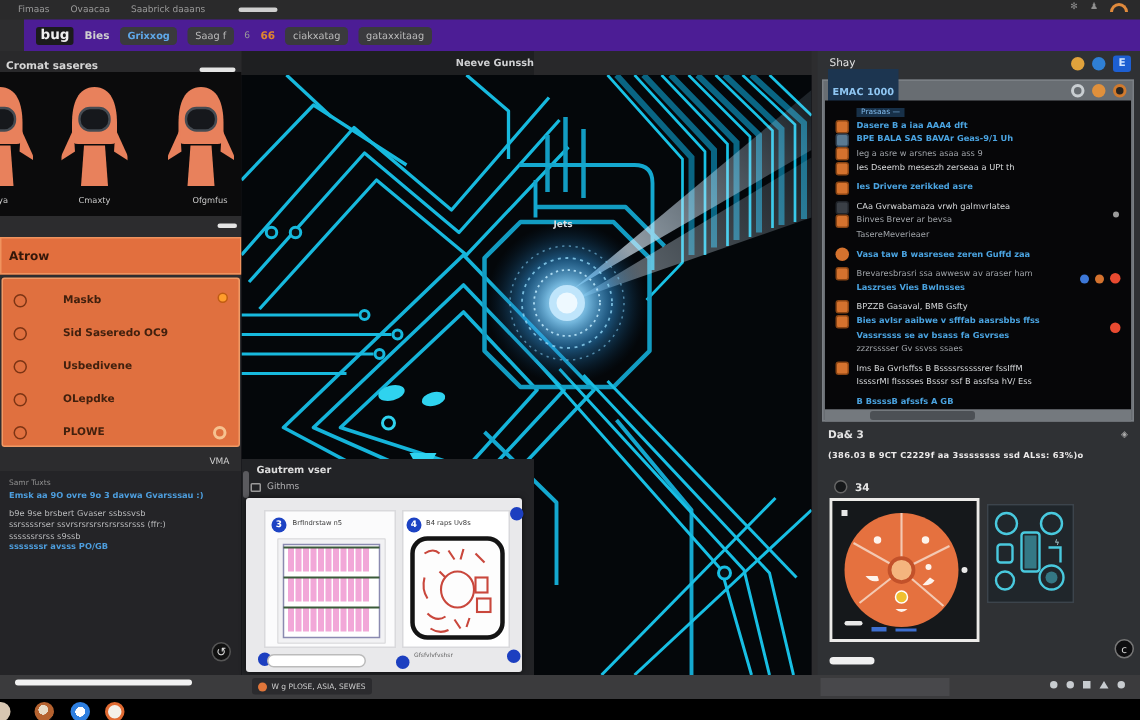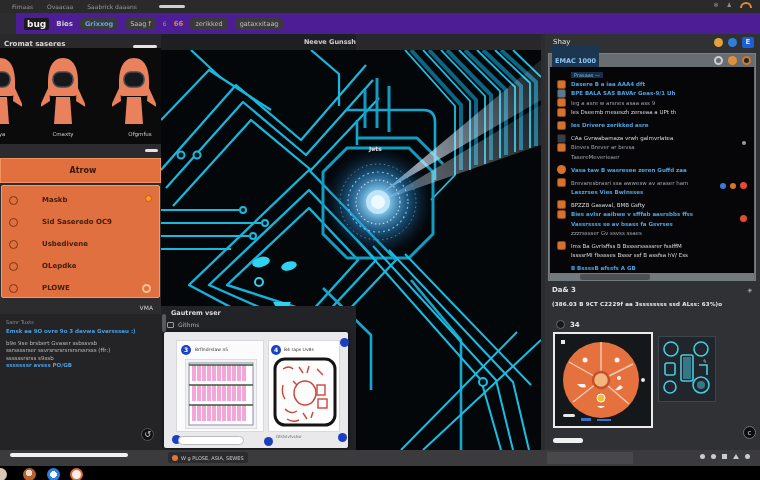--- a/index.html
+++ b/index.html
@@ -22,21 +22,21 @@
   .tb-orange { color:#e0862e; font-weight:bold; font-size:7px; }
   .tb-deg { color:#9a9a9a; font-size:6px; }
 
   .lheader { left:0; top:34px; width:161px; height:14px; background:#29292b; color:#d6d6d6; font-size:7px; font-weight:bold; display:flex; align-items:flex-end; padding-left:4px; }
   .lheader .dash { position:absolute; right:4px; width:24px; height:3px; background:#e4e4e4; border-radius:2px; }
   .mascotpanel { left:0; top:48px; width:161px; height:96px; background:#0b0b0c; overflow:hidden; }
   .mascot { position:absolute; top:8px; }
   .mascot-label { position:absolute; top:83px; font-size:5.5px; color:#c9c9c9; text-align:center; width:60px; }
   .strip1 { left:0; top:144px; width:161px; height:14px; background:#2c2c2e; }
   .strip1 .dash { position:absolute; right:3px; top:5px; width:13px; height:3px; background:#e4e4e4; border-radius:2px; }
-  .oheader { left:0; top:158px; width:161px; height:25px; background:#e26f3e; border:1px solid #f0935e; color:#33170a; font-size:8px; font-weight:bold; display:flex; align-items:center; padding-left:5px;justify-content:center; }
+  .oheader { left:0; top:158px; width:161px; height:25px; background:#e26f3e; border:1px solid #f0935e; color:#33170a; font-size:8px; font-weight:bold; display:flex; align-items:center; padding-left:5px; }
   .olist { left:1px; top:185px; width:159px; height:113px; background:#e0703f; border:1px solid #f09a66; border-radius:2px; padding-top:3px; }
   .oitem { display:flex; align-items:center; gap:24px; height:22px; padding-left:7px; color:#41200e; font-size:7px; font-weight:bold; }
   .oicon { width:9px; height:9px; border:1.6px solid #7c3414; border-radius:50%; flex:none; }
   .odot { position:absolute; right:7px; top:9px; width:7px; height:7px; border-radius:50%; background:#ff9d2c; border:1px solid #c05c12; }
   .oring { position:absolute; right:8px; top:98px; width:9px; height:9px; border-radius:50%; border:2px solid #f6c290; }
   .strip2 { left:0; top:298px; width:161px; height:16px; background:#2c2c2e; color:#cfcfcf; font-size:6px; }
   .strip2 span { position:absolute; right:8px; top:6px; }
   .chatpanel { left:0; top:314px; width:161px; height:136px; background:#242427; padding:5px 0 0 6px; }
   .chat-meta { font-size:5px; color:#8f8f8f; margin-bottom:3px; }
   .chat-line { font-size:5.5px; line-height:7.5px; white-space:nowrap; overflow:hidden; width:152px; }
@@ -131,21 +131,21 @@
     </div>
   </div>
 
   <div class="abs toolbar">
     <span class="logo">bug</span>
     <span class="tb-item">Bies</span>
     <span class="tb-chip blue">Grixxog</span>
     <span class="tb-chip">Saag f</span>
     <span class="tb-deg">6</span>
     <span class="tb-orange">66</span>
-    <span class="tb-chip">zerikked</span>
+    <span class="tb-chip">ciakxatag</span>
     <span class="tb-chip">gataxxitaag</span>
   </div>
 
   <div class="abs lheader">
     <span>Cromat saseres</span>
     <span class="dash"></span>
   </div>
 
   <div class="abs mascotpanel">
     <svg class="mascot" style="left:-22px" width="44" height="74" viewBox="0 0 44 74">

